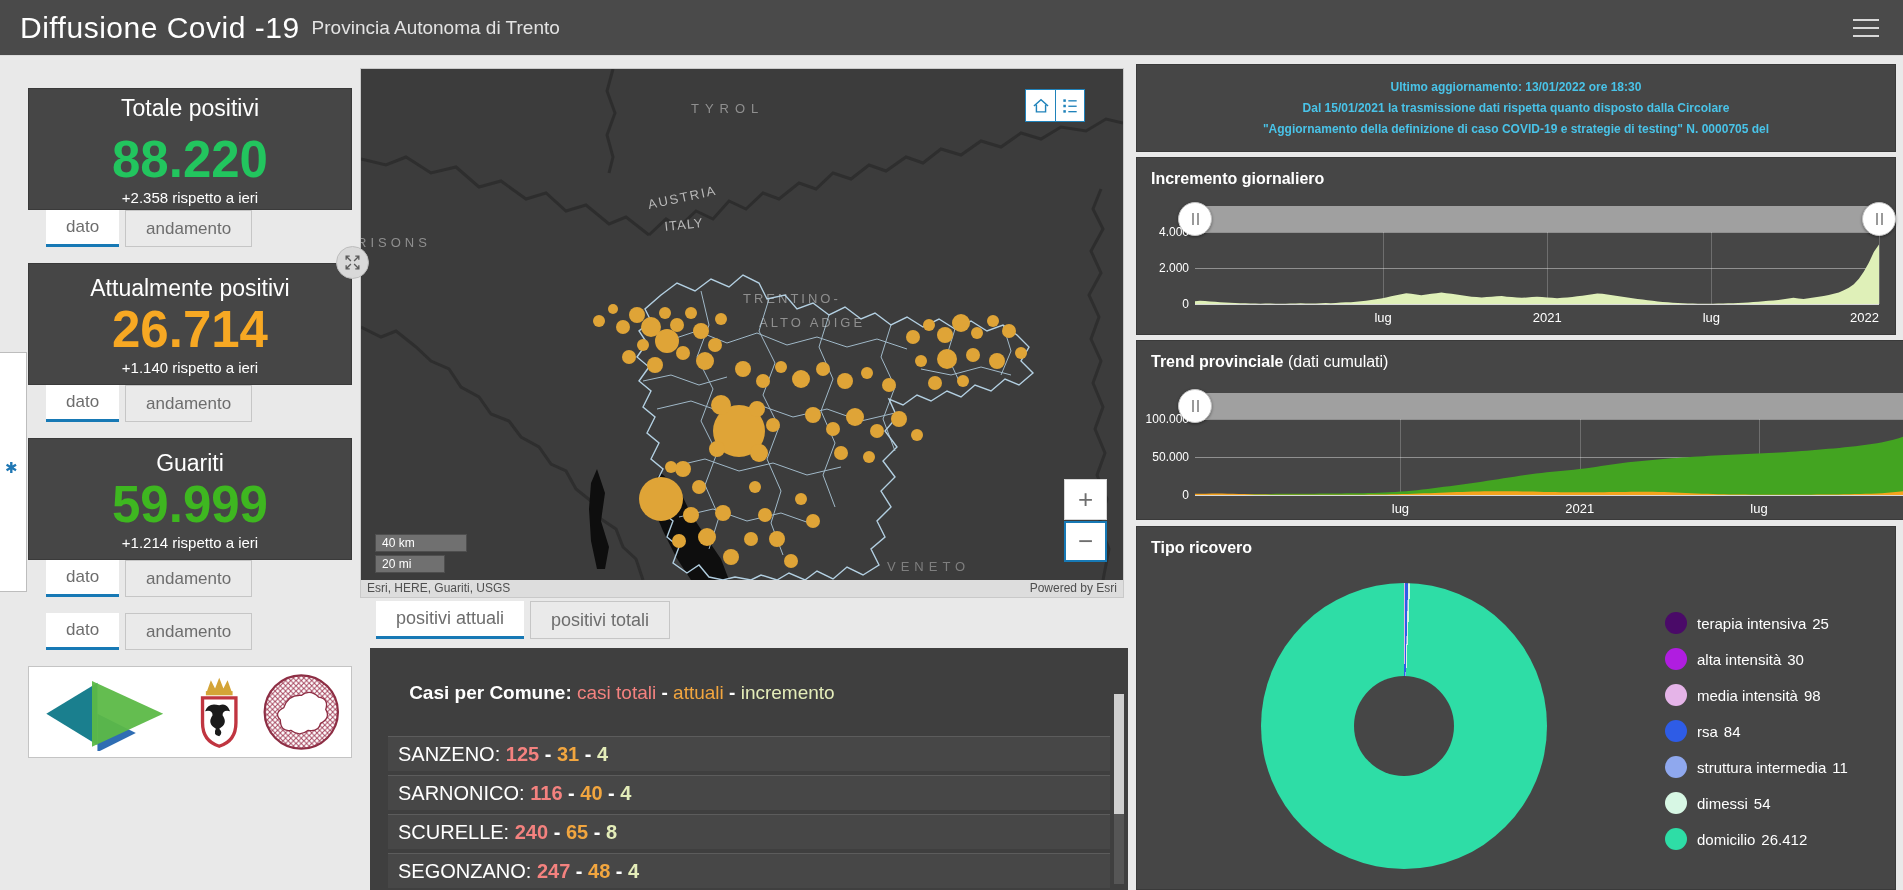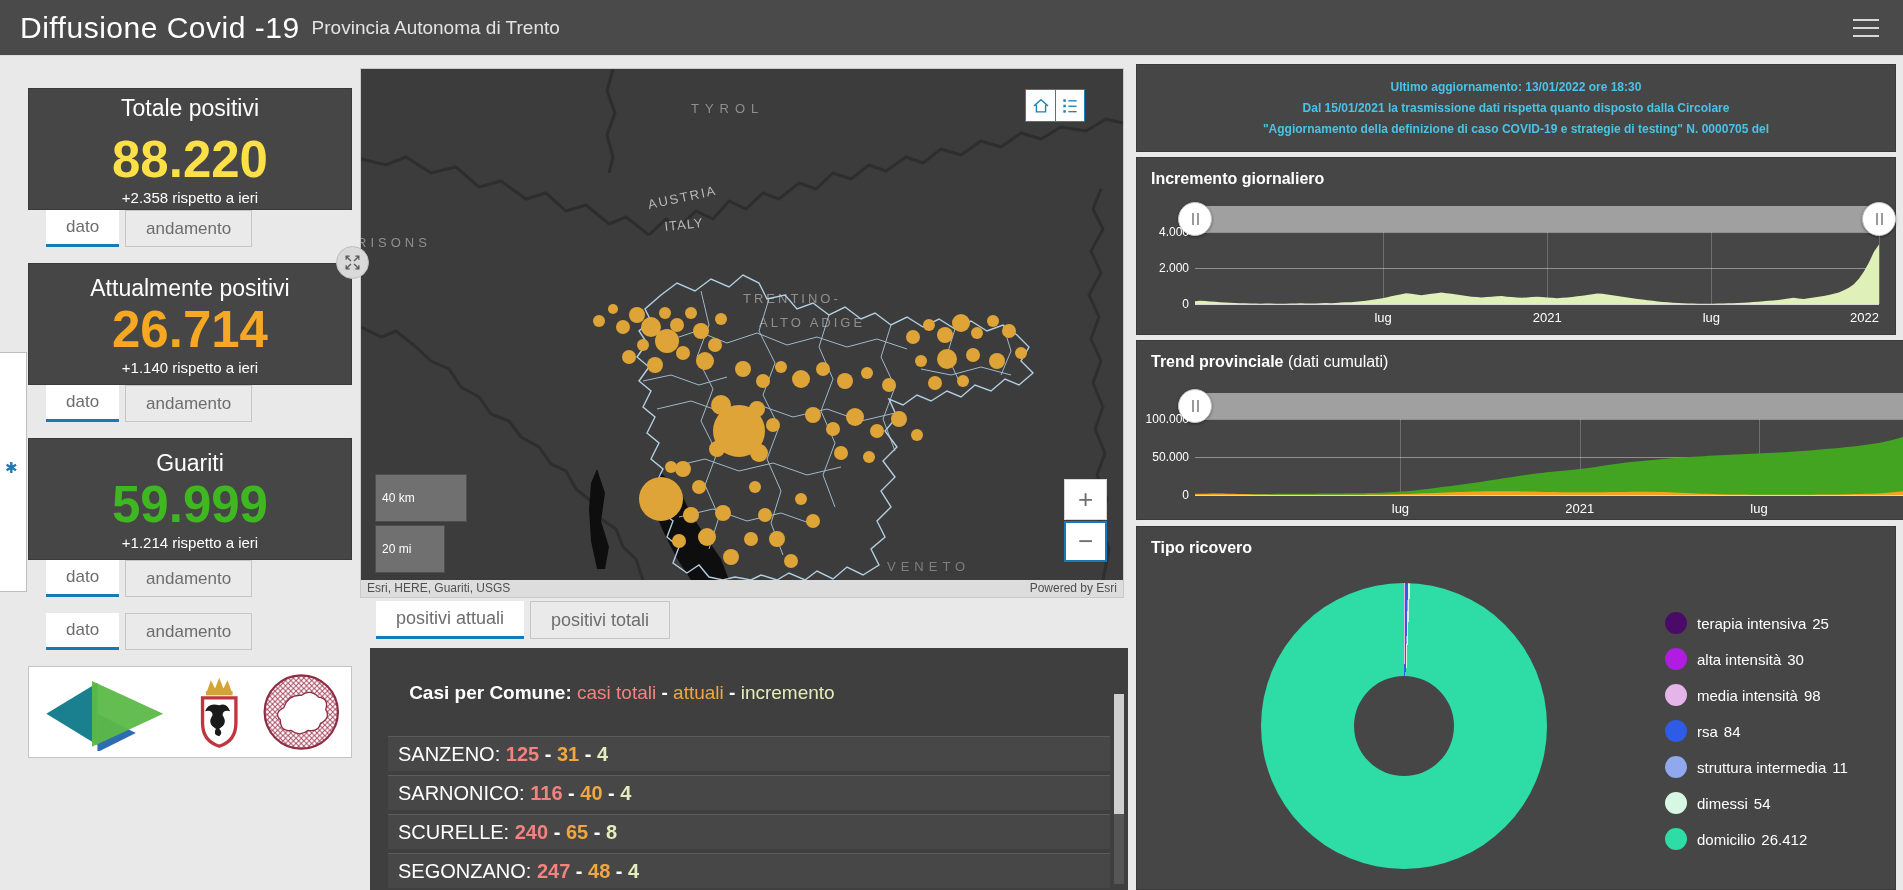--- a/index.html
+++ b/index.html
@@ -25,21 +25,21 @@
   .mapwrap{position:absolute;left:360px;top:68px;width:764px;height:530px;border:1px solid #c9c9c9;background:#3c3c3c}
   .mapcanvas{position:absolute;left:0;top:0;width:762px;height:511px;overflow:hidden}
   .attr{position:absolute;left:0;bottom:0;width:762px;height:17px;background:rgba(235,235,235,.92);color:#4f4f4f;font-size:12px;display:flex;justify-content:space-between;padding:1px 6px}
   .mapbtns{position:absolute;right:38px;top:20px;width:60px;height:33px;background:#fff;border:1px solid #1f82ba;display:flex}
   .mapbtns .mb{width:50%;display:flex;align-items:center;justify-content:center;cursor:pointer}
   .mapbtns .mb+.mb{border-left:1px solid #1f82ba}
   .zoombtns{position:absolute;right:16px;top:410px;width:43px}
   .zb{width:43px;height:41px;background:#fff;color:#6e6e6e;font-size:26px;display:flex;align-items:center;justify-content:center;cursor:pointer;border:1px solid #d7d7d7}
   .zb.minus{border:2px solid #1779b5;margin-top:1px}
   .scale{position:absolute;left:14px;bottom:24px;font-size:12px;color:#fff}
-  .scale .sb{background:rgba(125,125,125,.8);border:1px solid #4e4e4e;padding:16px 6px;margin-top:3px}
+  .scale .sb{background:rgba(125,125,125,.8);border:1px solid #4e4e4e;padding:1px 6px;margin-top:3px}
   .scale .sb.km{width:92px}.scale .sb.mi{width:70px}
   .maptabs{position:absolute;left:376px;top:601px;display:flex;gap:6px;height:38px}
   .maptabs .tab{font-size:18px}
   
   .clist{position:absolute;left:370px;top:648px;width:758px;height:242px;background:#3f3f3f;padding:12px 18px 0 18px;overflow:hidden}
   .clhead{font-size:19px;margin-bottom:10px;white-space:pre}
   .clhead b{color:#fff}
   .crow{background:#474747;border-top:1px solid #5c5c5c;height:35px;margin-bottom:4px;display:flex;align-items:center;padding:0 10px;font-size:20px;color:#fff;white-space:pre;cursor:pointer}
   .lscroll{position:absolute;right:4px;top:46px;width:10px;height:190px;background:#565656}
   .lscroll i{display:block;width:10px;height:120px;background:#cfcfcf}
@@ -79,21 +79,21 @@
   <div class="burger">
       <div></div>
       <div></div>
       <div></div>
     </div>
 </div>
 
 <div class="statcol">
   <div class="card">
     <div class="ct">Totale positivi</div>
-    <div class="cv" style="color: #fde047; margin-top: 10px;">88.220</div>
+    <div class="cv" style="color: #22c55e; margin-top: 10px;">88.220</div>
     <div class="cd">+2.358 rispetto a ieri</div>
   </div>
   <div class="tabs">
     <div class="tab on">dato</div>
     <div class="tab off">andamento</div>
   </div>
   <div class="card">
     <div class="ct">Attualmente positivi</div>
     <div class="cv" style="color: rgb(247, 168, 35);">26.714</div>
     <div class="cd">+1.140 rispetto a ieri</div>

